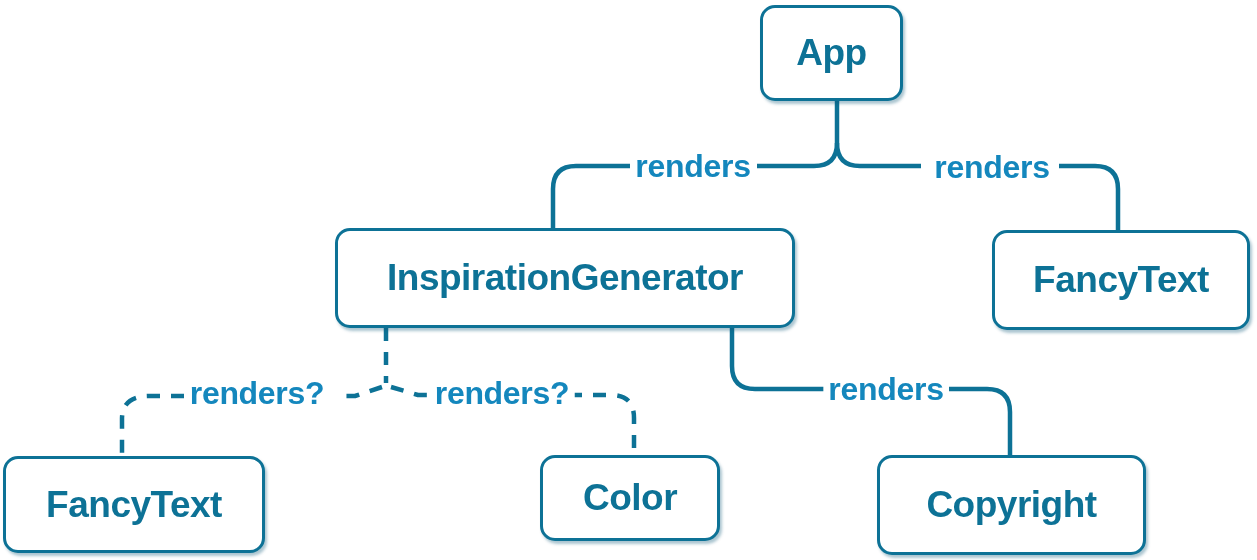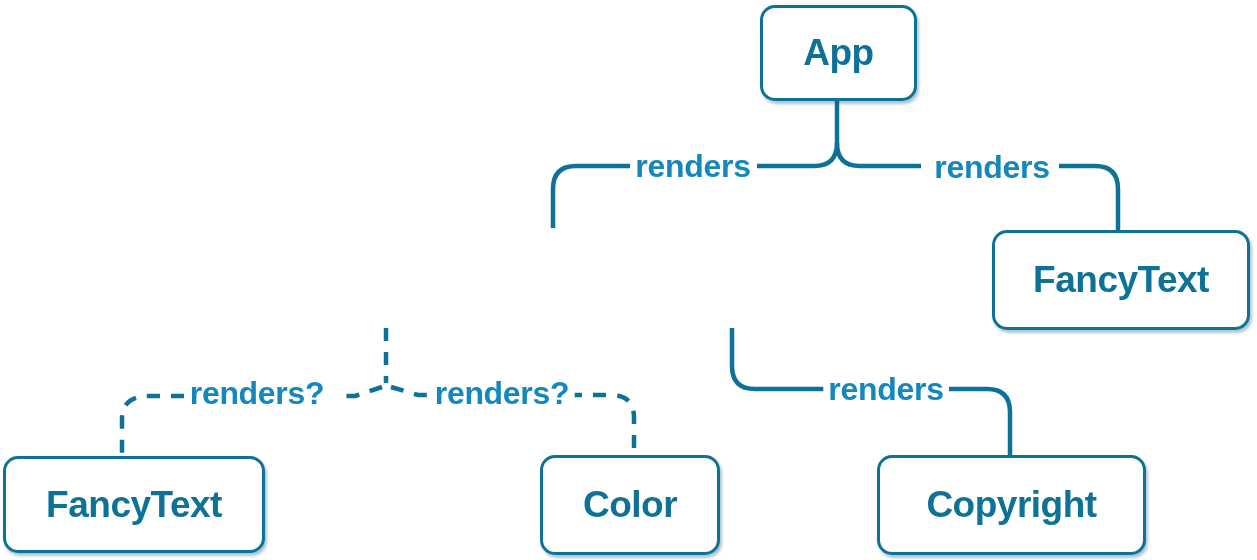--- a/index.html
+++ b/index.html
@@ -31,25 +31,25 @@
     box-shadow: 2px 3px 3px rgba(13, 90, 120, 0.35);
     display: flex;
     align-items: center;
     justify-content: center;
     color: #0d7296;
     font-size: 37px;
     font-weight: 700;
     letter-spacing: -0.5px;
     white-space: nowrap;
   }
-  .node-app             { left: 760px; top: 5px;   width: 157px; height: 96px; }
+  .node-app             { left: 760px; top: 5px;   width: 143px; height: 96px; }
   .node-inspiration     { left: 335px; top: 228px; width: 460px; height: 100px; }
   .node-fancy-top       { left: 992px; top: 230px; width: 258px; height: 100px; }
   .node-fancy-bottom    { left: 3px;   top: 456px; width: 262px; height: 97px; }
-  .node-color           { left: 540px; top: 455px; width: 180px; height: 100px; }
+  .node-color           { left: 540px; top: 455px; width: 180px; height: 86px; }
   .node-copyright       { left: 877px; top: 455px; width: 269px; height: 100px; }
 
   .edge-label {
     position: absolute;
     transform: translate(-50%, -50%);
     color: #1487bd;
     background: #ffffff;
     font-size: 32px;
     font-weight: 700;
     letter-spacing: -0.3px;
@@ -99,20 +99,23 @@
   <span class="edge-label edge-label-0">renders</span>
   <span class="edge-label edge-label-1">renders</span>
   <span class="edge-label edge-label-2">renders?</span>
   <span class="edge-label edge-label-3">renders?</span>
   <span class="edge-label edge-label-4">renders</span>
 
   <div class="node node-app">
     <span>App</span>
   </div>
 
+  <div class="node node-inspiration">
+    <span>InspirationGenerator</span>
+  </div>
 
   <div class="node node-fancy-top">
     <span>FancyText</span>
   </div>
 
   <div class="node node-fancy-bottom">
     <span>FancyText</span>
   </div>
 
   <div class="node node-color">

